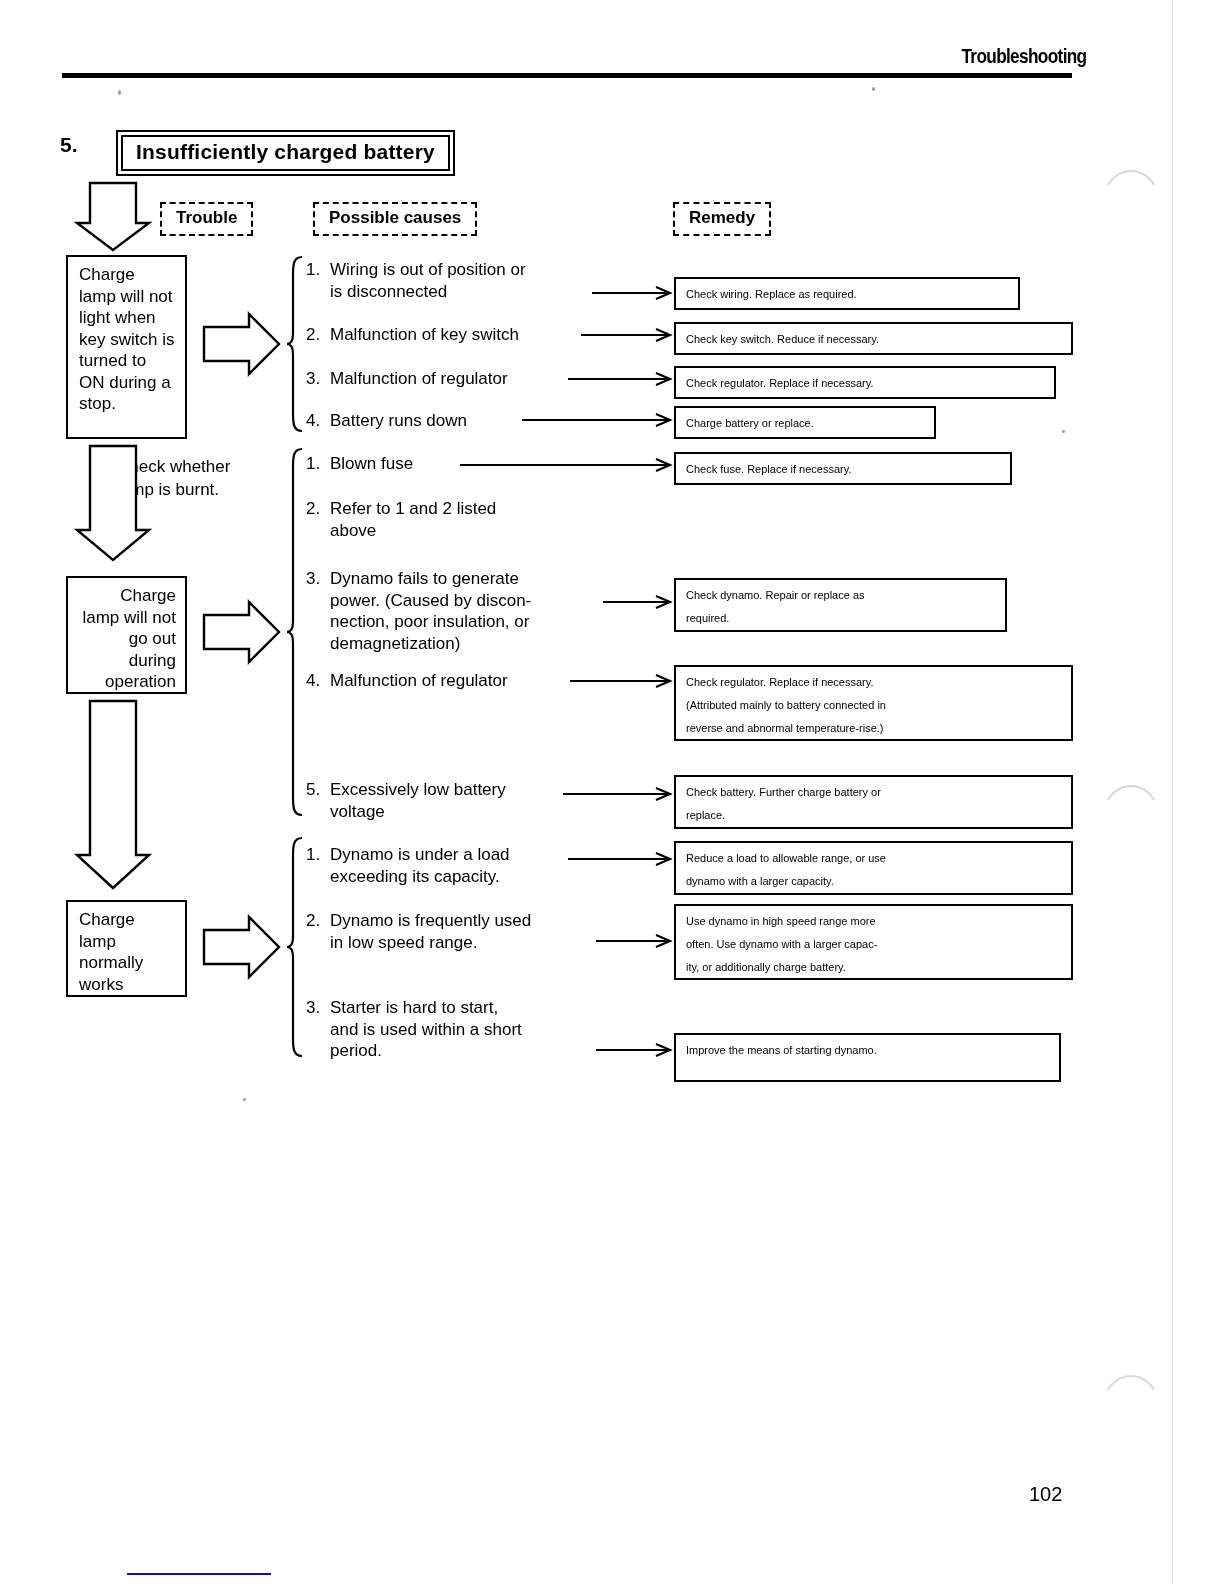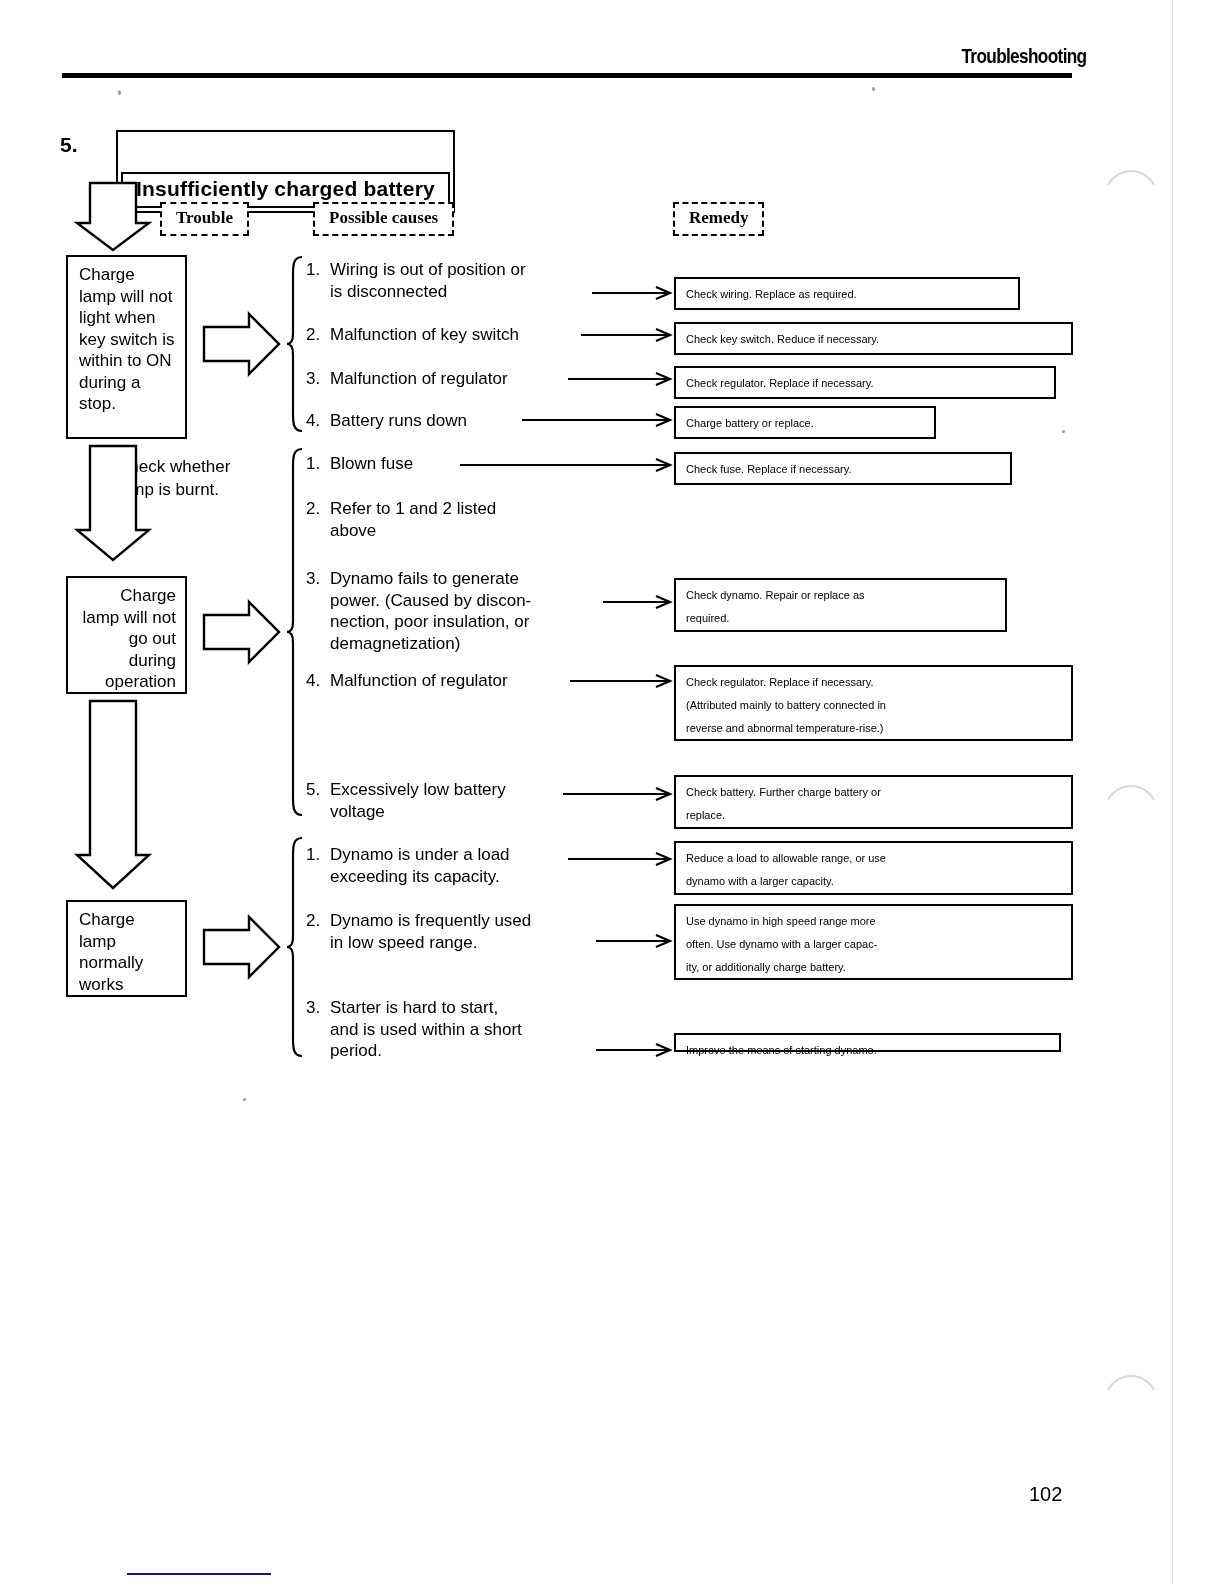--- a/index.html
+++ b/index.html
@@ -55,33 +55,31 @@
     border: 2px solid #000;
     padding: 3px;
   }
   .sec-title-inner {
     border: 2px solid #000;
     padding: 3px 13px 5px 13px;
     font-size: 21px;
     font-weight: bold;
     letter-spacing: 0.2px;
     white-space: nowrap;
-    margin-top: 37px;
   }
 
   
   .col-head {
     position: absolute;
     border: 2px dashed #000;
     font-size: 17px;
     font-weight: bold;
     padding: 4px 14px 6px 14px;
     white-space: nowrap;
     background: #fff;
-    font-family: Liberation Serif, serif;
   }
 
   
   .trouble-box {
     position: absolute;
     border: 2px solid #000;
     box-sizing: border-box;
     font-size: 17px;
     line-height: 21.5px;
     padding: 7px 9px 7px 11px;
@@ -180,21 +178,21 @@
 
   <div class="col-head" style="left:160px; top:202px;">Trouble</div>
   <div class="col-head" style="left:313px; top:202px;">Possible causes</div>
   <div class="col-head" style="left:673px; top:202px;">Remedy</div>
 
   <div class="trouble-box" style="left:66px; top:255px; width:121px; height:184px;">Charge
 lamp will
 not light
 when key
 switch is
-within to
+turned to
 ON during
 a stop.</div>
   <div class="trouble-box" style="left:66px; top:576px; width:121px; height:118px;text-align:right;">Charge
 lamp will
 not go out
 during
 operation</div>
   <div class="trouble-box" style="left:66px; top:900px; width:121px; height:97px;">Charge
 lamp
 normally
@@ -276,21 +274,21 @@
 (Attributed mainly to battery connected in
 reverse and abnormal temperature-rise.)</div>
   <div class="remedy-box" style="left:674px; top:775px; width:399px; height:54px;">Check battery.  Further charge battery or
 replace.</div>
 
   <div class="remedy-box" style="left:674px; top:841px; width:399px; height:54px;">Reduce a load to allowable range, or use
 dynamo with a larger capacity.</div>
   <div class="remedy-box" style="left:674px; top:904px; width:399px; height:76px;">Use dynamo in high speed range more
 often.  Use dynamo with a larger capac-
 ity, or additionally charge battery.</div>
-  <div class="remedy-box" style="left:674px; top:1033px; width:387px; height:19px;">Improve the means of starting dynamo.</div>
+  <div class="remedy-box" style="left:674px; top:1033px; width:387px; height:49px;">Improve the means of starting dynamo.</div>
 
   <svg id="art" viewBox="0 0 1224 1584">
     <g fill="none" stroke="#000" stroke-width="2.2">
 
       <path d="M90,183 L90,223 L77,223 L113,250 L149,223 L136,223 L136,183 Z" fill="#fff" stroke="#000" stroke-width="2.4"></path>
 
       <path d="M90,446 L90,530 L77,530 L113,560 L149,530 L136,530 L136,446 Z" fill="#fff" stroke="#000" stroke-width="2.4"></path>
 
       <path d="M90,701 L90,855 L77,855 L113,888 L149,855 L136,855 L136,701 Z" fill="#fff" stroke="#000" stroke-width="2.4"></path>
 

